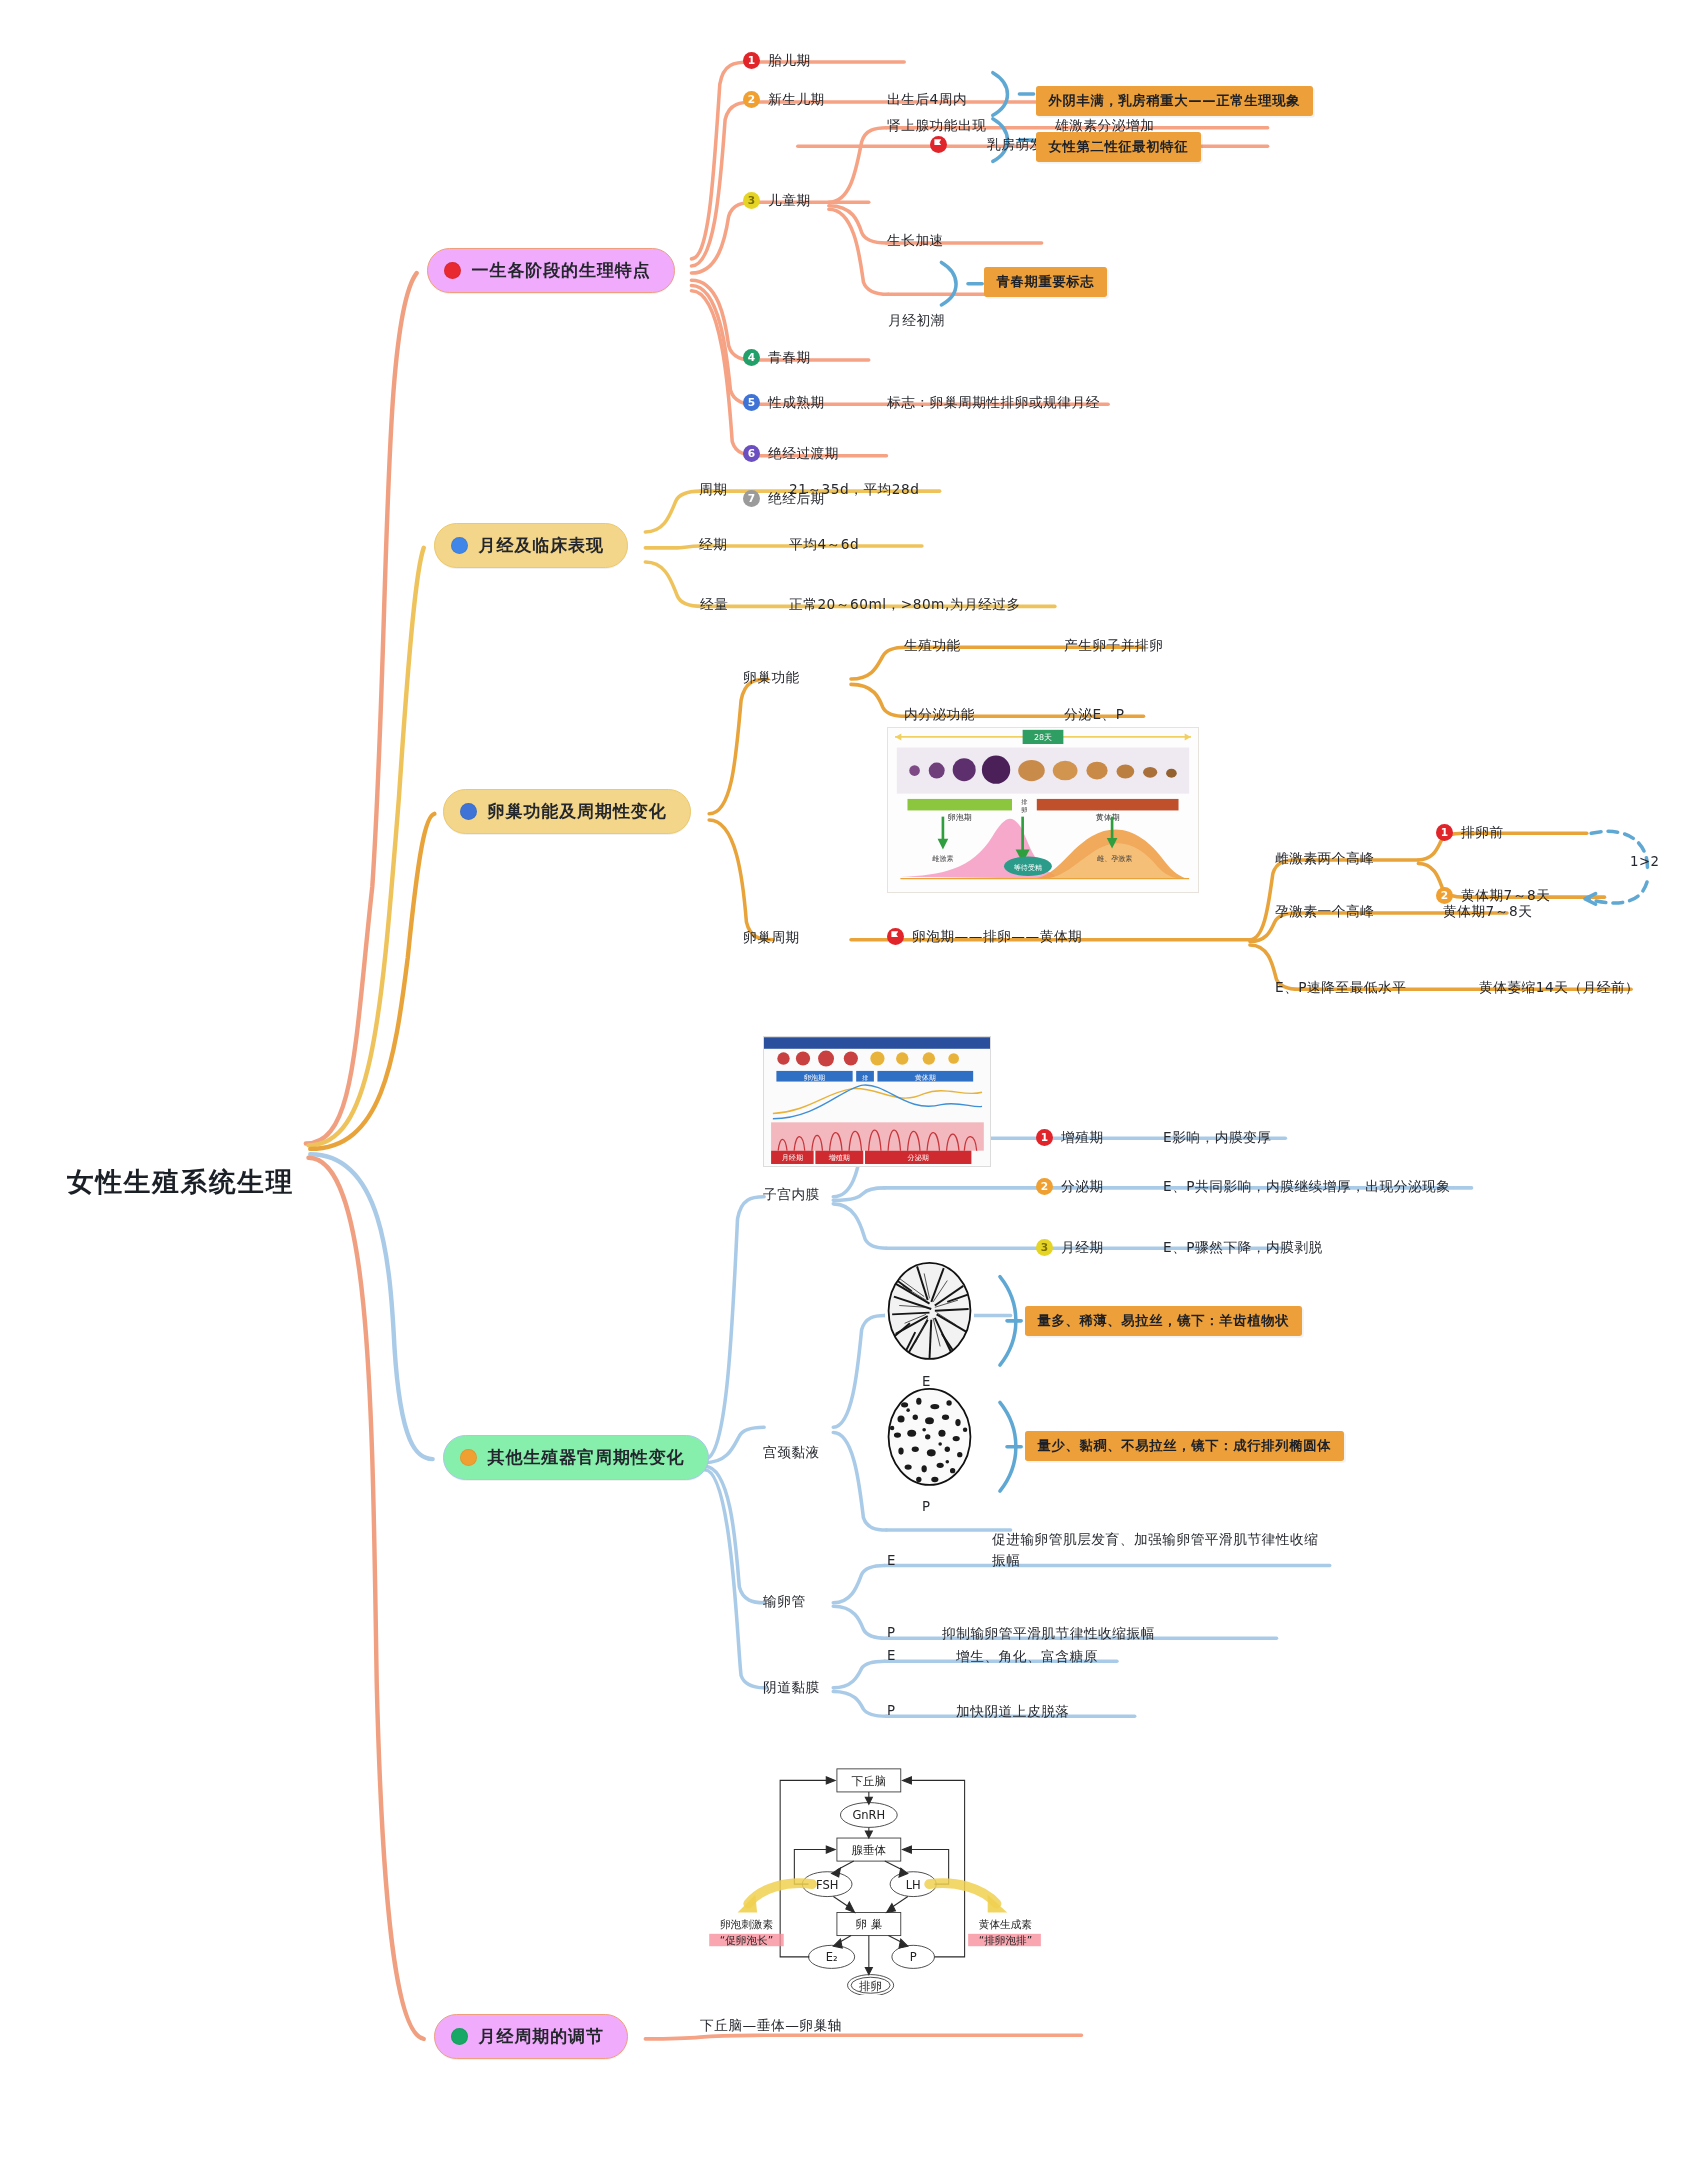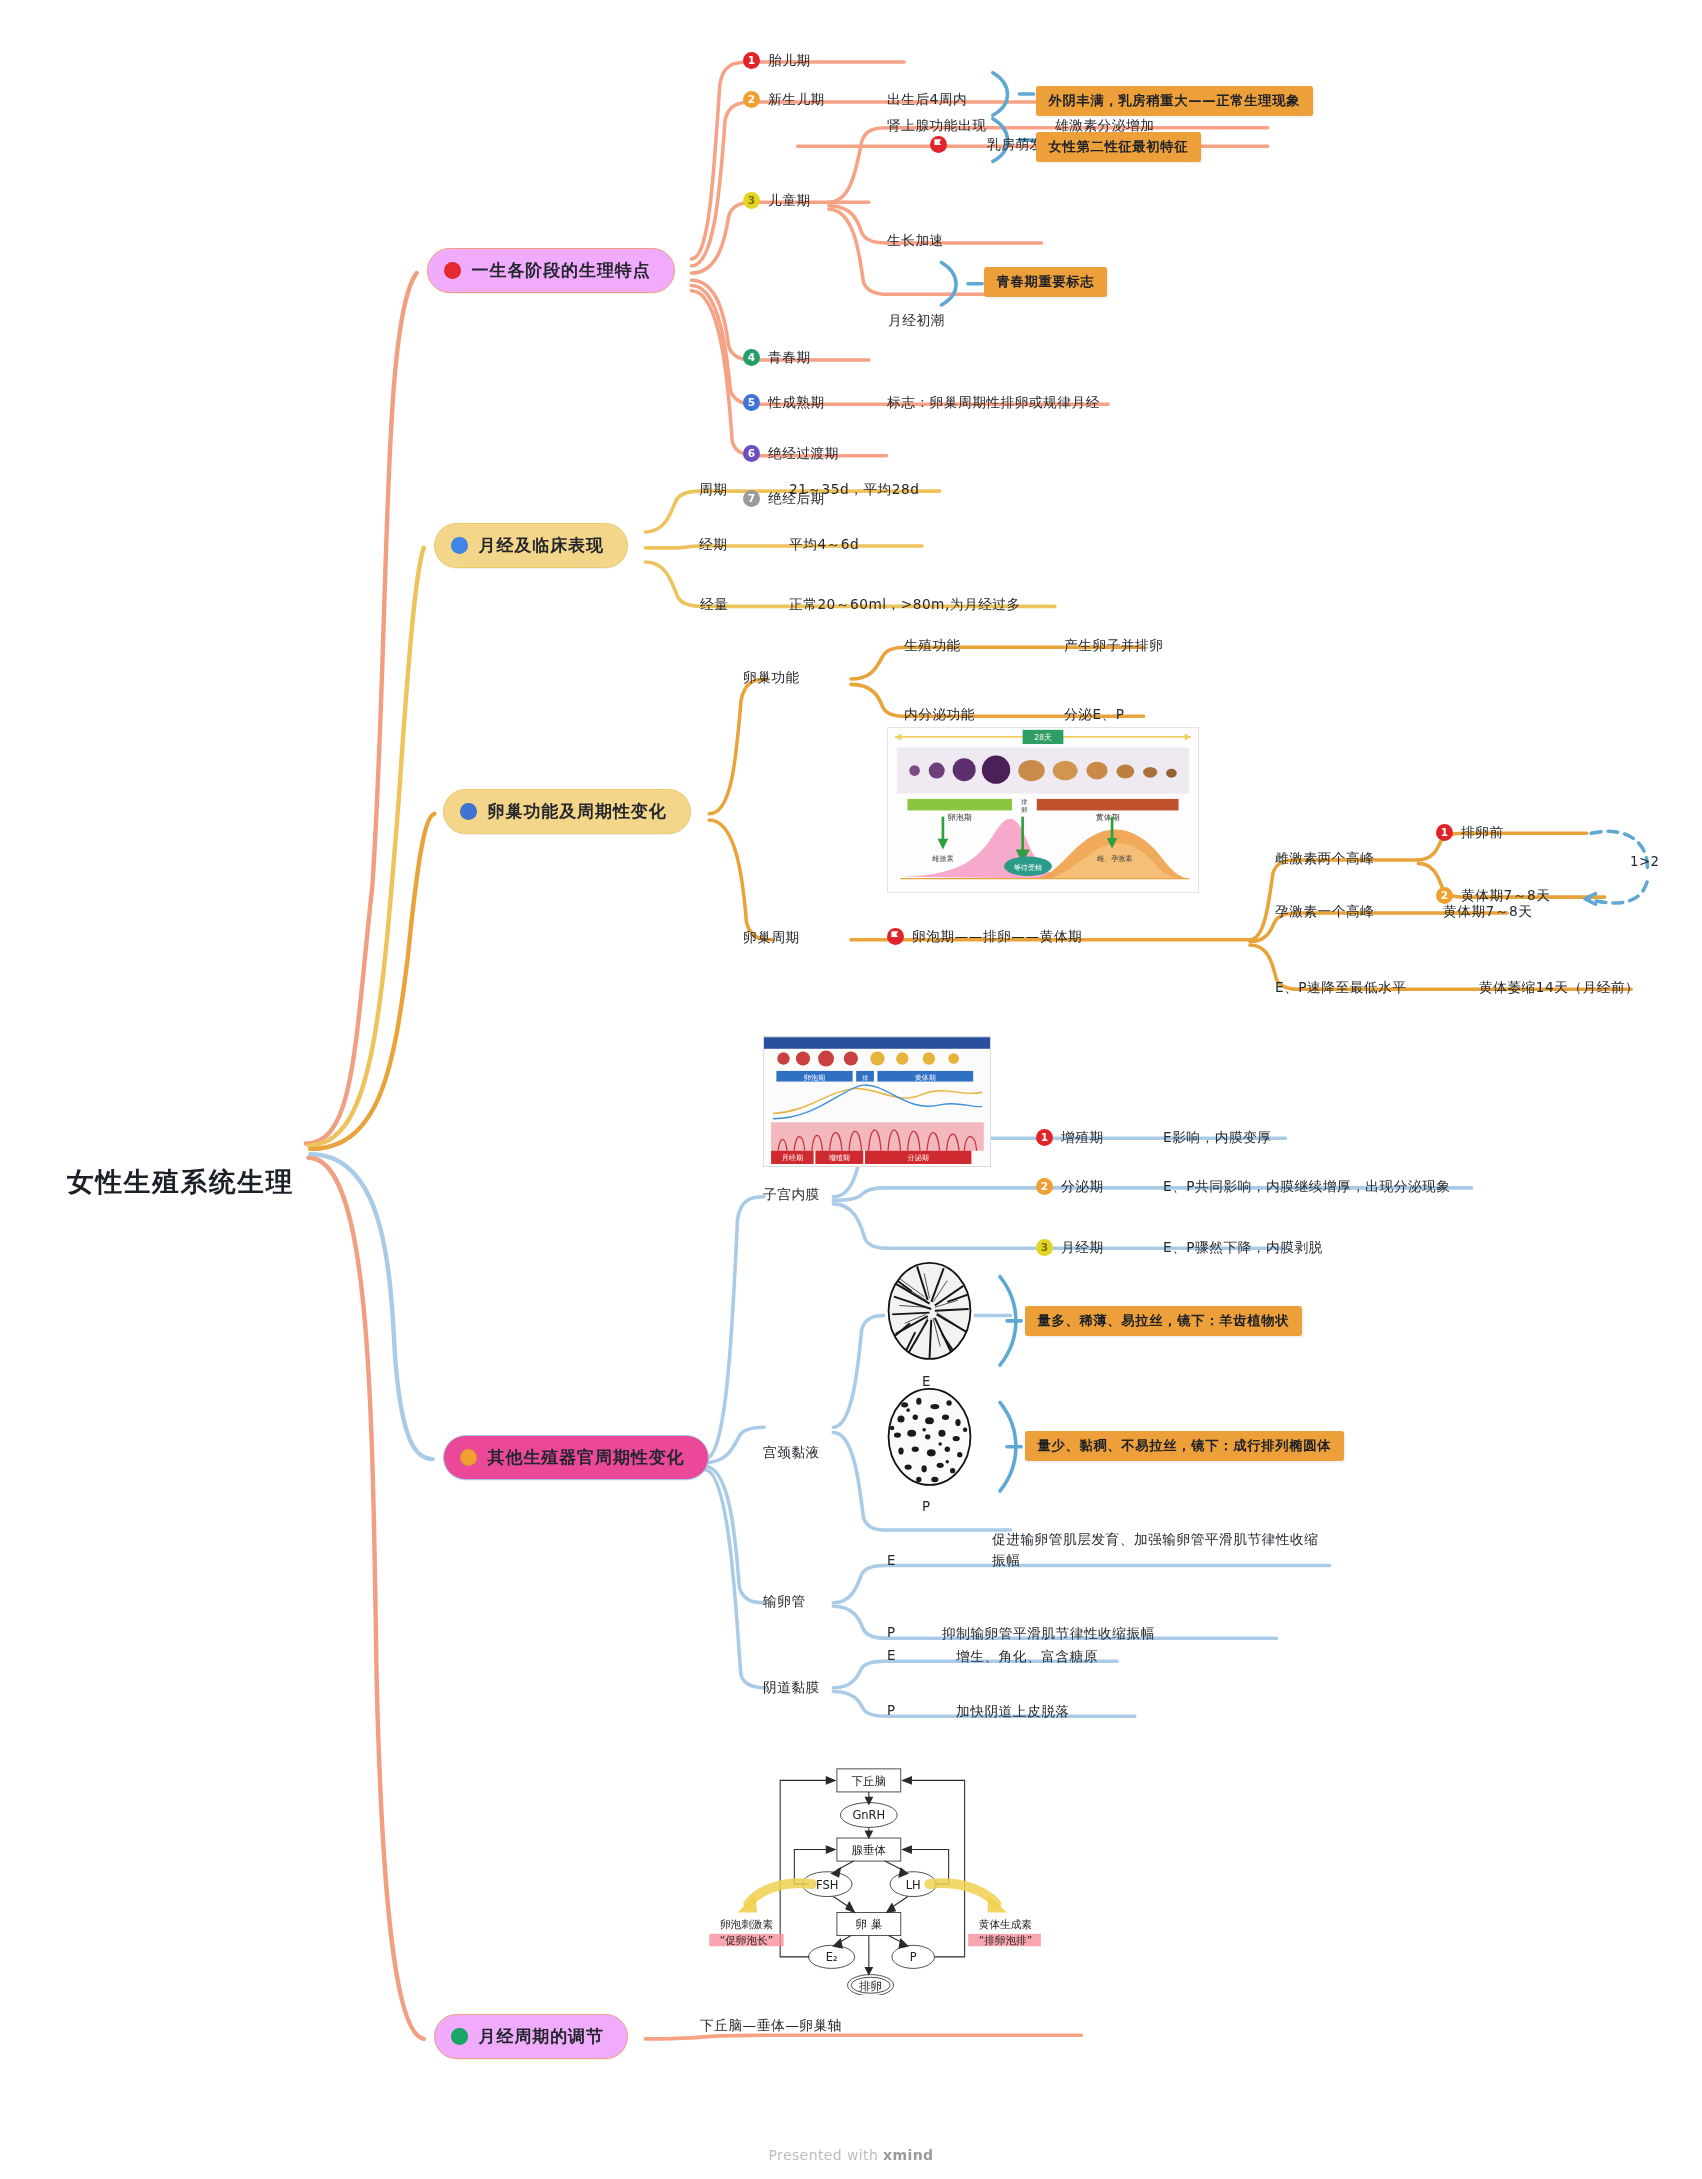--- a/index.html
+++ b/index.html
@@ -43,21 +43,21 @@
     color:#23262c;
     box-shadow:0 0.9px 0 rgba(0,0,0,.06);
   }
   .cap .dot{
     width:17px;height:17px;border-radius:50%;
     flex:0 0 auto;
     box-shadow:inset 0 0 0 0.9px rgba(0,0,0,.06);
   }
   .cap-orange{background:#f0abfc;border:1.8px solid #f09f7d;}
   .cap-yellow{background:#f3d68a;border:1.8px solid #ecc96d;}
-  .cap-lblue {background:#ec4899;border:1.8px solid #a6c9ea;}
+  .cap-lblue {background:#86efac;border:1.8px solid #a6c9ea;}
   
   .t{
     font-size:13.7px;
     color:#25282e;
     letter-spacing:0.5px;
   }
   .t.lat{font-family:"DejaVu Sans","Liberation Sans",sans-serif;}
   .t.wrap{white-space:normal;width:293px;line-height:1.55;}
   .badge-row{display:flex;align-items:center;gap:8px;}
   .num{
@@ -615,18 +615,15 @@
       <rect x="344" y="196" width="82" height="14" fill="#f8909c" opacity=".8"></rect>
       <g font-family="DejaVu Sans" font-size="12" fill="#222" text-anchor="middle">
         <text x="94" y="190">卵泡刺激素</text>
         <text x="94" y="207">“促卵泡长”</text>
         <text x="386" y="190">黄体生成素</text>
         <text x="386" y="207">“排卵泡排”</text>
       </g>
     </svg>
   </div>
 
-  <div class="footer">
-    <span>Presented with </span><b>xmind</b>
-  </div>
 
 </div>
 
 
 </body></html>

